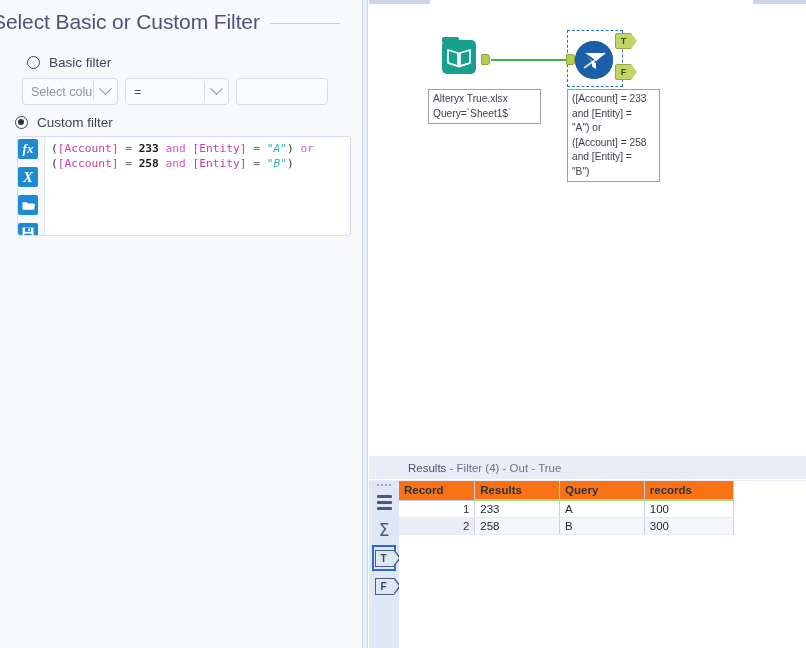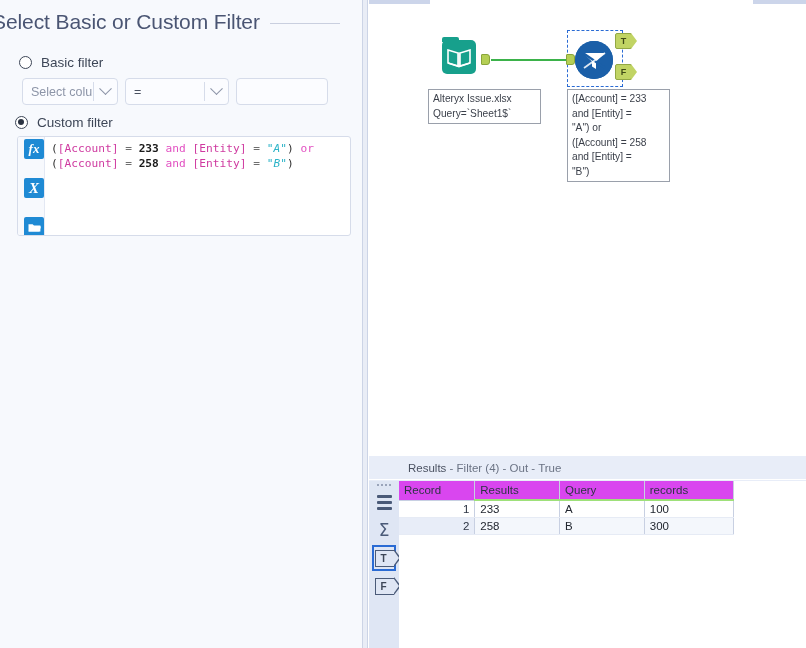--- a/index.html
+++ b/index.html
@@ -52,21 +52,21 @@
     margin-right: 12px;
     margin-top: 3px;
   }
 
   .radio-row {
     position: absolute;
     display: flex;
     align-items: center;
     gap: 9px;
   }
-  #radio-basic-row { left: 8px; top: 55px; padding-left: 12px; }
+  #radio-basic-row { left: 16px; top: 55px; padding-left: 12px; }
   #radio-custom-row { left: 16px; top: 115px; }
 
   .radio {
     width: 13px;
     height: 13px;
     border: 1.5px solid #3d4657;
     border-radius: 50%;
     box-sizing: border-box;
     background: #ffffff;
     position: relative;
@@ -150,22 +150,22 @@
     display: flex;
     overflow: hidden;
   }
   #formula-tools {
     width: 26px;
     background: #f7f9fd;
     border-right: 1px solid #e3e8f3;
     padding-top: 2px;
     display: flex;
     flex-direction: column;
-    align-items: flex-end;
-    gap: 19px;
+    align-items: flex-start;
+    gap: 8px;
     flex: 0 0 auto;
   }
   .tool-btn {
     width: 20px;
     height: 20px;
     background: #1f8ad4;
     border-radius: 2px;
     display: flex;
     align-items: center;
     justify-content: center;
@@ -338,21 +338,21 @@
     content: "";
     position: absolute;
     right: -6px; top: -1px;
     width: 0; height: 0;
     border-top: 8px solid transparent;
     border-bottom: 8px solid transparent;
     border-left: 6px solid #c1d464;
   }
 
   #label-filter {
-    left: 198px; top: 85px; width: 103px;
+    left: 198px; top: 85px; width: 93px;
   }
 
   
   #results-panel {
     position: absolute;
     left: 0; top: 456px;
     width: 437px; height: 192px;
     background: #e8edf8;
   }
   #results-title-bar {
@@ -503,23 +503,23 @@
     background: #ffffff;
     overflow: hidden;
   }
   #grid-table {
     border-collapse: collapse;
     font-size: 11.5px;
     table-layout: fixed;
     width: 335px;
   }
   #grid-table th {
-    background: #d946ef;
+    background: #f97316;
     color: #2c3443;
-    font-weight: 400;
+    font-weight: 700;
     text-align: left;
     padding: 3px 5px;
     height: 17px;
     box-sizing: border-box;
     border-right: 1px solid #c8d0e2;
     border-bottom: 2px solid #9ee07a;
   }
   #grid-table th.col-record {
     border-bottom: 1px solid #c8d0e2;
     text-align: left;
@@ -630,21 +630,21 @@
           <svg width="34" height="34" viewBox="0 0 34 34" aria-hidden="true">
             <path d="M6 10 L16 13 L16 26 L6 23 Z" fill="none" stroke="#ffffff" stroke-width="1.6"></path>
             <path d="M28 10 L18 13 L18 26 L28 23 Z" fill="none" stroke="#ffffff" stroke-width="1.6"></path>
             <path d="M17 12.6 L17 26" stroke="#ffffff" stroke-width="1.4"></path>
             <path d="M6 23 L17 26.6 L28 23" fill="none" stroke="#ffffff" stroke-width="1.6"></path>
           </svg>
         </div>
       </div>
       <div class="anchor-out" id="anchor-input-out"></div>
 
-      <div class="node-label" id="label-input">Alteryx Issue.xlsx
+      <div class="node-label" id="label-input">Alteryx True.xlsx
 Query=`Sheet1$`</div>
 
       <div id="node-filter-wrap">
         <div id="anchor-filter-in"></div>
         <div id="filter-circle">
           <svg width="38" height="38" viewBox="0 0 38 38" aria-hidden="true">
             <circle cx="19" cy="19" r="19" fill="#1a5fa8"></circle>
             <path d="M8 12 L30 12 L21 20.5 L21 28 L17 25.5 L17 20.5 Z" fill="#ffffff"></path>
             <path d="M8 12 L30 27" stroke="#1a5fa8" stroke-width="2.2"></path>
             <path d="M30 12 L9 27" stroke="#ffffff" stroke-width="1.8" opacity="0.85"></path>

